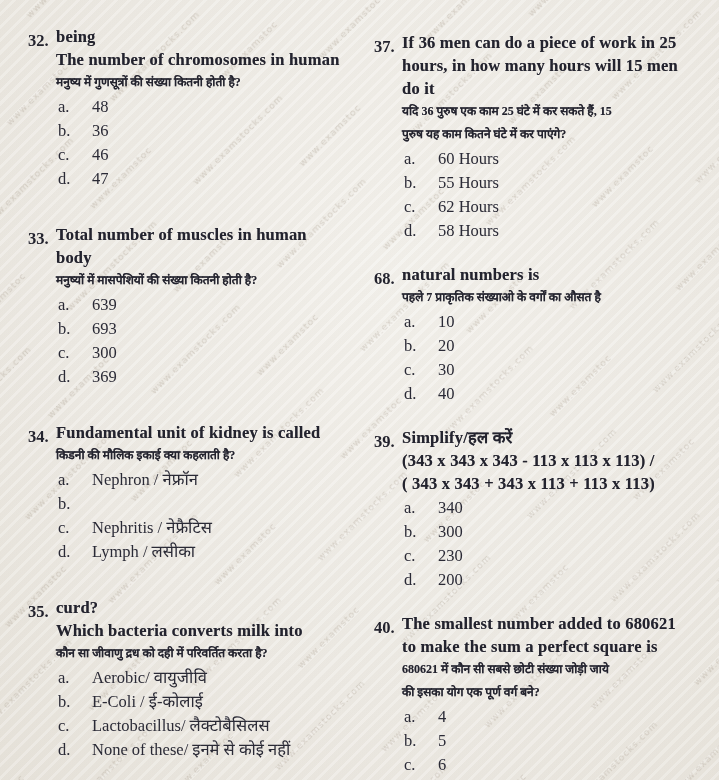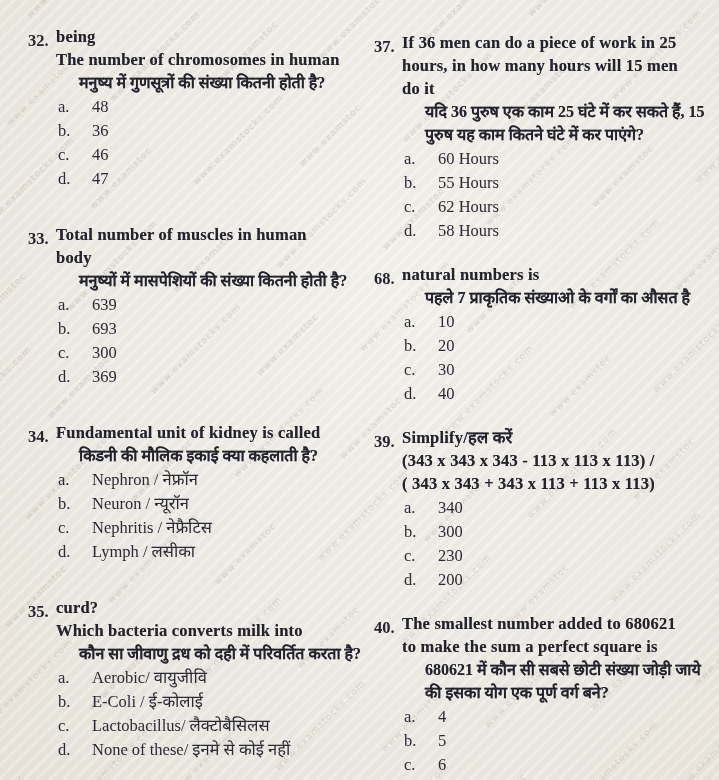--- a/index.html
+++ b/index.html
@@ -36,23 +36,22 @@
   .qnum {
     position:absolute; left:0; top:4px;
     font-weight:bold; font-size:16.5px; line-height:23px;
   }
   .en {
     font-weight:bold; font-size:16.5px; line-height:23px;
     letter-spacing:0.2px;
     text-shadow: 0 0 0.6px rgba(34,34,48,0.45);
   }
   .hi {
-    font-weight:bold; font-size:16px; line-height:23px;
+    font-weight:bold; font-size:12px; line-height:23px;
     text-shadow: 0 0 0.6px rgba(34,34,48,0.45);
-    margin-left: 23px;
   }
   .opts { margin-top:1px; }
   .opt {
     display:flex; padding-left:30px;
     font-size:16.5px; line-height:24px;
     color:#2a2a36;
   }
   .ol { width:34px; flex-shrink:0; }
   .ot { flex:1; }
 </style>
@@ -134,21 +133,20 @@
         <div class="en">Fundamental unit of kidney is called</div>
         <div class="hi">किडनी की मौलिक इकाई क्या कहलाती है?</div>
       </div>
       <div class="opts">
         <div class="opt">
             <span class="ol">a.</span>
             <span class="ot">Nephron / नेफ्रॉन</span>
           </div>
         <div class="opt">
             <span class="ol">b.</span>
-            <span class="ot">Neuron / न्यूरॉन</span>
           </div>
         <div class="opt">
             <span class="ol">c.</span>
             <span class="ot">Nephritis / नेफ्रैटिस</span>
           </div>
         <div class="opt">
             <span class="ol">d.</span>
             <span class="ot">Lymph / लसीका</span>
           </div>
       </div>

